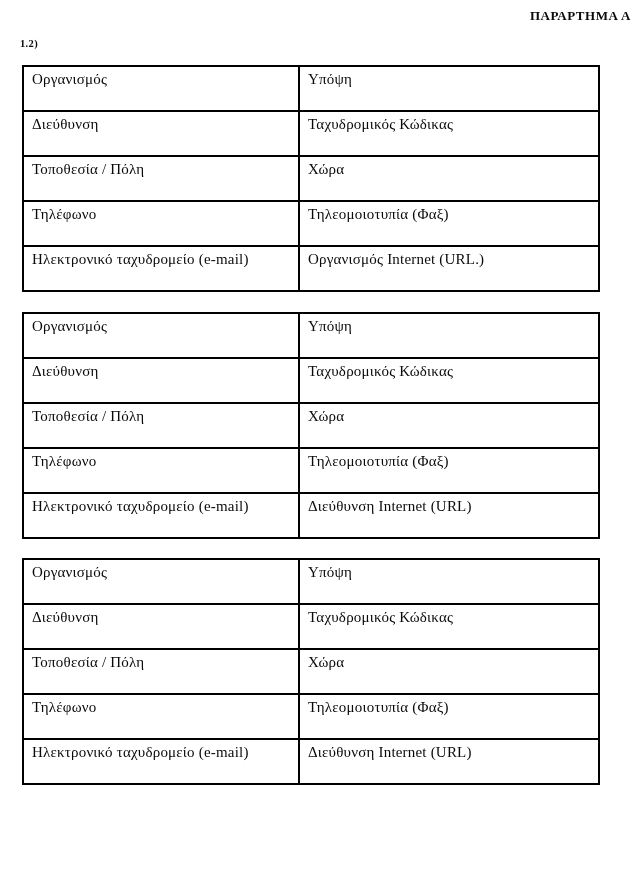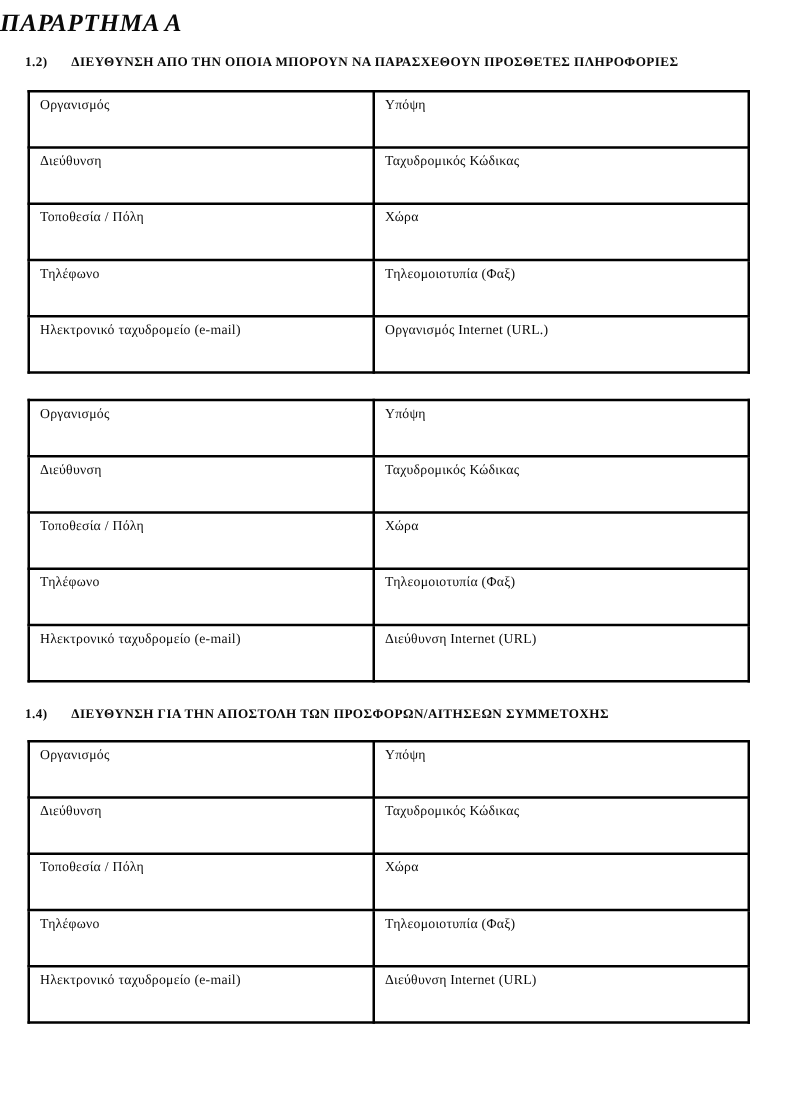--- a/index.html
+++ b/index.html
@@ -10,26 +10,25 @@
   }
   .page {
     position: relative;
     width: 631px;
     height: 874px;
     background: #ffffff;
     overflow: hidden;
     padding: 8px 0 0 0;
   }
   .doc-title {
-    text-align: left;
-    font-size: 20px;
+    text-align: right;
+    font-size: 13px;
     font-weight: bold;
     letter-spacing: 0.6px;
     margin-bottom: 13px;
-    font-style: italic;
   }
   .section { margin-bottom: 0; }
   .sec-head {
     display: flex;
     align-items: flex-start;
     padding: 0 22px 0 20px;
     font-weight: bold;
     font-size: 10.5px;
     letter-spacing: 0.35px;
     line-height: 13px;
@@ -45,42 +44,41 @@
     border-collapse: collapse;
     margin-left: 22px;
     width: 576px;
     table-layout: fixed;
   }
   .form-table td {
     border: 2px solid #000;
     vertical-align: top;
     height: 45px;
     padding: 4px 8px;
-    font-size: 11px;
+    font-size: 15px;
     letter-spacing: 0.2px;
   }
   .form-table col.left-col  { width: 276px; }
   .form-table col.right-col { width: 300px; }
   .head-1 { margin-bottom: 15px; }
   .gap-after-table-1 { height: 20px; }
   .head-2 { margin-bottom: 12px; }
   .gap-after-table-2 { height: 19px; }
   .head-3 { margin-bottom: 14px; }
 </style>
 </head>
 <body>
 
 <div class="page">
 
   <h1 class="doc-title">ΠΑΡΑΡΤΗΜΑ Α</h1>
 
   <div class="section">
     <div class="sec-head head-1">
       <span class="sec-num">1.2)</span>
-      <span class="sec-title">ΔΙΕΥΘΥΝΣΗ ΑΠΟ ΤΗΝ ΟΠΟΙΑ ΜΠΟΡΟΥΝ ΝΑ ΠΑΡΑΣΧΕΘΟΥΝ ΠΡΟΣΘΕΤΕΣ ΠΛΗΡΟΦΟΡΙΕΣ</span>
     </div>
     <table class="form-table">
       <colgroup>
           <col class="left-col">
           <col class="right-col">
         </colgroup>
       <tbody>
         <tr>
           <td>Οργανισμός</td>
           <td>Υπόψη</td>
@@ -134,24 +132,20 @@
           <td>Ηλεκτρονικό ταχυδρομείο (e-mail)</td>
           <td>Διεύθυνση Internet (URL)</td>
         </tr>
       </tbody>
     </table>
   </div>
 
   <div class="gap-after-table-2"></div>
 
   <div class="section">
-    <div class="sec-head head-3">
-      <span class="sec-num">1.4)</span>
-      <span class="sec-title">ΔΙΕΥΘΥΝΣΗ ΓΙΑ ΤΗΝ ΑΠΟΣΤΟΛΗ ΤΩΝ ΠΡΟΣΦΟΡΩΝ/ΑΙΤΗΣΕΩΝ ΣΥΜΜΕΤΟΧΗΣ</span>
-    </div>
     <table class="form-table">
       <colgroup>
           <col class="left-col">
           <col class="right-col">
         </colgroup>
       <tbody>
         <tr>
           <td>Οργανισμός</td>
           <td>Υπόψη</td>
         </tr>

